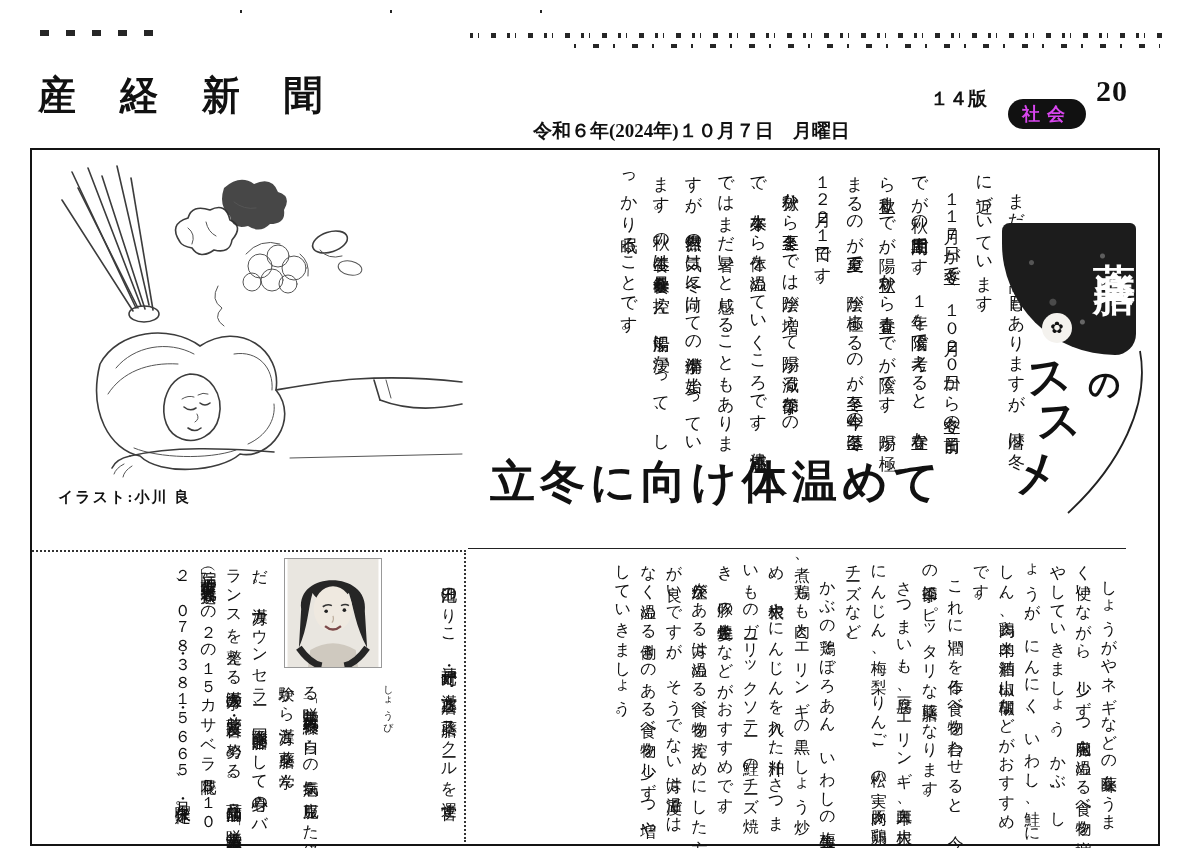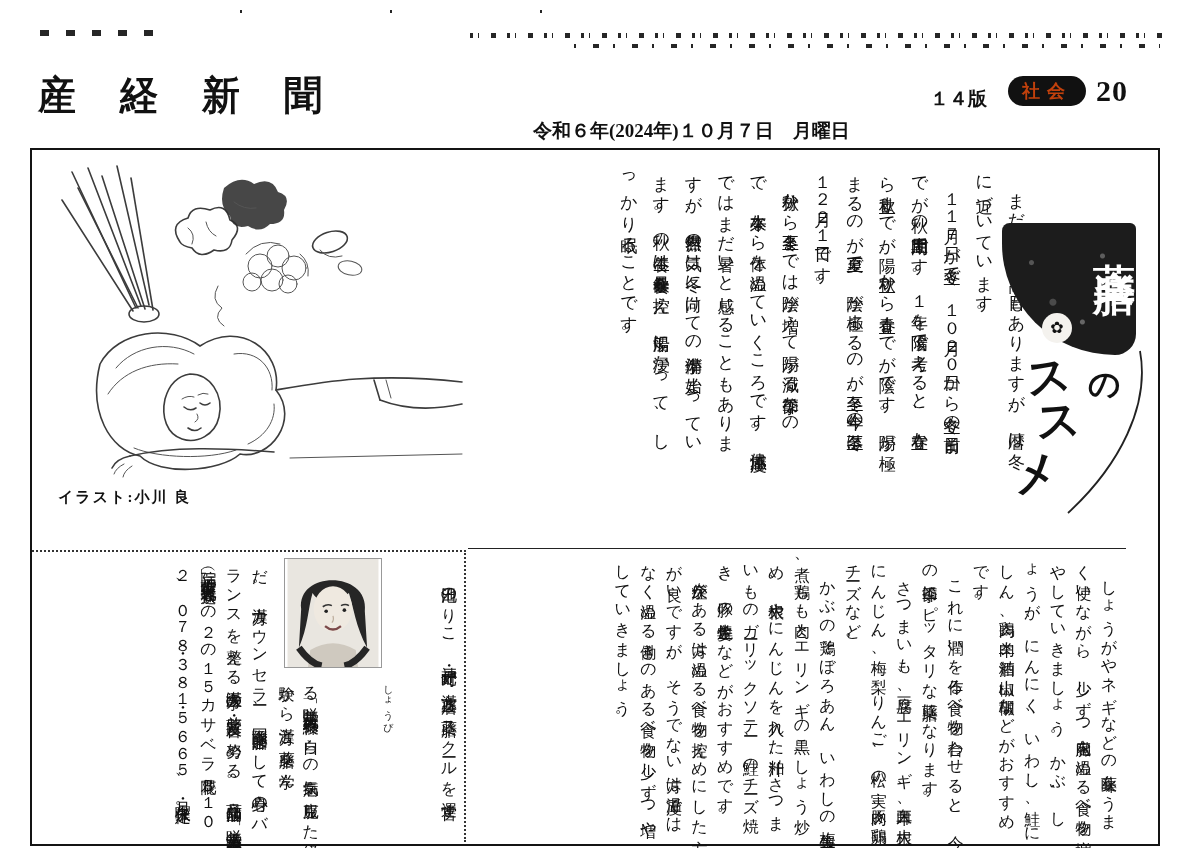--- a/index.html
+++ b/index.html
@@ -16,21 +16,21 @@
     background:repeating-linear-gradient(90deg,transparent 0 14px,#000 14px 16px,transparent 16px 33px,#000 33px 39px);}
   .noise.n3{top:30px;left:40px;width:120px;height:6px;
     background:repeating-linear-gradient(90deg,#000 0 9px,transparent 9px 26px);}
   .noise.n4{top:10px;left:180px;width:420px;height:3px;
     background:repeating-linear-gradient(90deg,transparent 0 60px,#000 60px 62px,transparent 62px 150px);}
   
   .masthead{position:absolute;top:70px;left:38px;font-size:38px;font-weight:bold;
     letter-spacing:44px;white-space:nowrap;transform:scaleY(1.05);}
   .dateline{position:absolute;top:86px;left:533px;font-size:19px;font-weight:bold;white-space:nowrap;margin-top:32px;}
   .edition{position:absolute;top:86px;left:930px;font-size:19px;font-weight:bold;font-family:Liberation Serif, serif;}
-  .badge{position:absolute;top:76px;left:1008px;background:#111;color:#c2410c;
+  .badge{position:absolute;top:99px;left:1008px;background:#111;color:#d946ef;
     border-radius:15px;padding:3px 14px;font-size:18px;font-weight:bold;letter-spacing:7px;}
   .pageno{position:absolute;top:74px;left:1096px;font-size:30px;font-weight:bold;letter-spacing:1px;}
   
   .frame{position:absolute;top:148px;left:30px;width:1126px;height:694px;
     border:2px solid #141414;}
   
   .vtext{writing-mode:vertical-rl;text-orientation:mixed;}
   .vtext p{margin:0;text-indent:1em;}
   
   .top-body{position:absolute;top:14px;left:440px;width:560px;height:285px;
@@ -170,20 +170,21 @@
     <div class="logo-main">薬膳</div>
     <div class="logo-no">の</div>
     <div class="logo-su1">ス</div>
     <div class="logo-su2">ス</div>
     <div class="logo-me">メ</div>
     <svg class="logo-curve" width="180" height="185" aria-hidden="true">
       <path d="M150,6 C160,60 130,120 78,168" fill="none" stroke="#222" stroke-width="1.8"></path>
     </svg>
   </div>
 
+  <div class="headline">立冬に向け体温めて</div>
 
   <div class="rule-mid"></div>
 
   <div class="bottom-body vtext">
     <p>しょうがやネギなどの薬味をうまく使いながら、少しずつ内臓を温める食べ物を増やしていきましょう。かぶ、しょうが、にんにく、いわし、鮭、にしん、鶏肉、羊肉、酒粕、山椒、胡椒などがおすすめです。</p>
     <p>これに潤いを作る食べ物を合わせると、今の季節にピッタリな薬膳になります。</p>
     <p>さつまいも、豆腐、エリンギ、白木耳、大根、にんじん、梅、梨、りんご、松の実、豚肉、鶏卵、チーズなど。</p>
     <p>かぶの鶏そぼろあん、いわしの梅生姜煮、鶏もも肉とエリンギの黒こしょう炒め、大根やにんじんを入れた粕汁、さつまいものガーリックソテー、鮭のチーズ焼き、豚の生姜焼きなどがおすすめです。</p>
     <p>炎症がある方は温める食べ物を控えめにした方が良いですが、そうでない方は温度ではなく温める働きのある食べ物を少しずつ増やしていきましょう。</p>
   </div>

